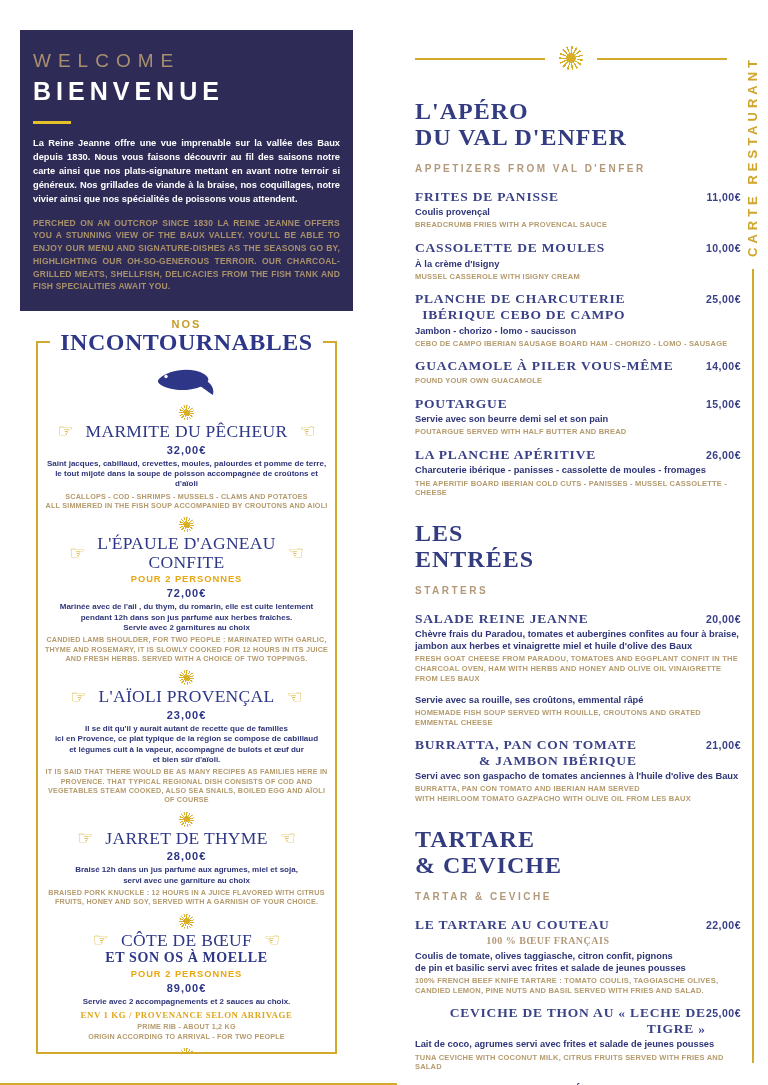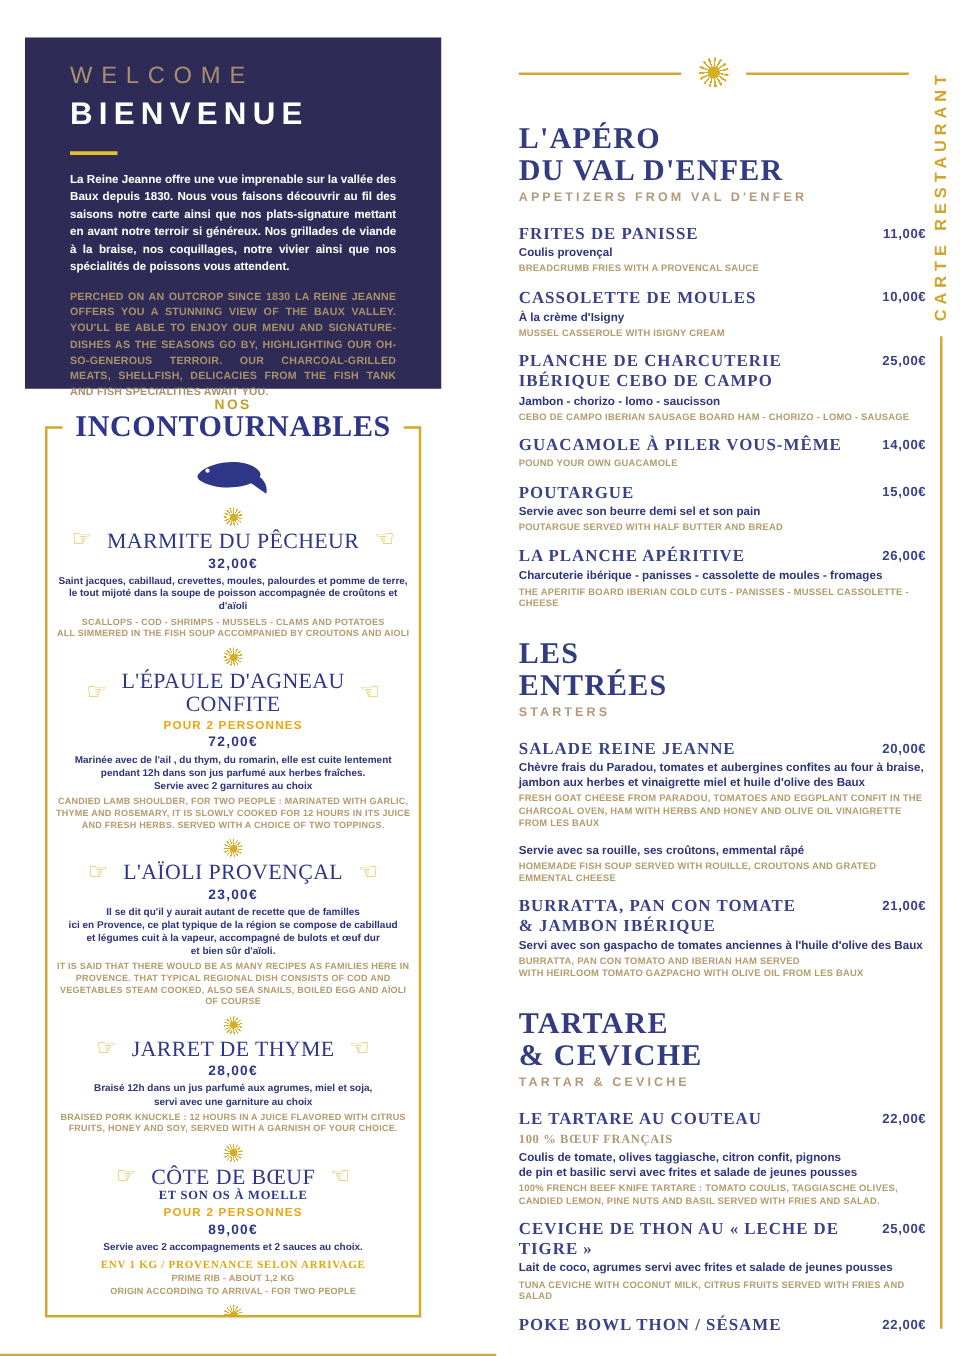--- a/index.html
+++ b/index.html
@@ -2,21 +2,21 @@
 <html><head>
 <meta charset="utf-8">
 <style>
   * { margin:0; padding:0; box-sizing:border-box; }
   html,body { background:#ffffff; }
   .page { position:relative; width:768px; height:1085px; background:#fff; overflow:hidden;
           font-family:"Liberation Sans", sans-serif; }
 
   
   .intro { position:absolute; left:20px; top:30px; width:333px; height:281px;
-           background:#2f2b57; padding:20px 36px; }
+           background:#2f2b57; padding:20px 13px; }
   .welcome   { color:#a8906f; font-size:19px; letter-spacing:7px; font-weight:400; }
   .bienvenue { color:#ffffff; font-size:25px; letter-spacing:5px; font-weight:700; margin-top:5px; }
   .gold-rule { width:38px; height:3px; background:#e3c229; margin:15px 0 13px; }
   .intro-fr  { color:#ffffff; font-size:9.3px; line-height:1.5; text-align:justify;
                font-weight:700; margin-bottom:10px; }
   .intro-en  { color:#a8916a; font-size:8.5px; line-height:1.5; text-align:justify;
                font-weight:700; letter-spacing:0.2px; }
 
   
   .signature { position:absolute; left:20px; top:318px; width:333px; }
@@ -33,44 +33,44 @@
   .sun { width:15px; height:15px; border-radius:50%; margin:0 auto 2px; position:relative;
          background:repeating-conic-gradient(#d8ae25 0deg 9deg, rgba(0,0,0,0) 9deg 24deg); }
   .sun::after { content:""; position:absolute; inset:4.5px; border-radius:50%; background:#d8ae25; }
   .sun.big { width:24px; height:24px; }
   .sun.big::after { inset:7px; }
 
   .sig-row  { display:flex; align-items:center; justify-content:center; gap:12px; }
   .hand { font-family:"DejaVu Sans", sans-serif; color:#d8ae25; font-size:18px; line-height:1; }
   .sig-name { font-family:"Liberation Serif", serif; color:#2e3787; font-size:17.5px;
               font-weight:400; line-height:1.05; white-space:pre-line; letter-spacing:0.3px; }
-  .sig-sub     { font-family:"Liberation Serif", serif; color:#2e3787; font-size:10px;
+  .sig-sub     { font-family:"Liberation Serif", serif; color:#2e3787; font-size:14px;
                  font-weight:700; letter-spacing:0.6px; margin-top:1px; }
   .sig-serving { color:#eaa60e; font-size:9.3px; font-weight:700; letter-spacing:1px; margin-top:3px; }
   .sig-price   { color:#2e3787; font-size:11px; font-weight:700; letter-spacing:1px; margin-top:3px; }
   .sig-fr   { color:#2f3579; font-size:8px; font-weight:600; line-height:1.3; margin-top:3px;
               white-space:pre-line; }
   .sig-note { font-family:"Liberation Serif", serif; color:#dfa71a; font-size:8.8px;
               font-weight:700; letter-spacing:0.6px; margin-top:3px; }
   .sig-en   { color:#b59b6d; font-size:7.2px; font-weight:700; line-height:1.3;
               letter-spacing:0.2px; margin-top:2px; white-space:pre-line; }
 
   
   .carte { position:absolute; left:415px; top:46px; width:326px; }
   .ornament { display:flex; align-items:center; gap:14px; margin:0 14px 26px 0; }
   .orn-line { flex:1; height:1.5px; background:#d2a92b; }
 
   .sec { margin-bottom:22px; }
   .sec-title { font-family:"Liberation Serif", serif; color:#333c80; font-size:24px;
                font-weight:700; line-height:1.1; letter-spacing:1px; white-space:pre-line; }
-  .sec-sub { color:#b3997a; font-size:10px; font-weight:700; letter-spacing:2.5px; margin-top:2px; }
+  .sec-sub { color:#b3997a; font-size:10px; font-weight:700; letter-spacing:2.5px; margin-top:12px; }
   .sec-items { margin-top:15px; }
 
   .m-item { margin-bottom:10px; }
-  .m-head { display:flex; justify-content:space-between; align-items:flex-start; }
+  .m-head { display:flex; justify-content:space-between; align-items:flex-start;text-align:right; }
   .m-name { font-family:"Liberation Serif", serif; color:#3a4187; font-size:13.5px;
             font-weight:700; letter-spacing:0.8px; line-height:1.15; white-space:pre-line; }
   .m-note { font-family:"Liberation Serif", serif; color:#b3997a; font-size:10px;
             font-weight:700; letter-spacing:0.5px; }
   .m-price { color:#3a4187; font-size:10.5px; font-weight:700; letter-spacing:0.5px;
              padding-top:2px; white-space:nowrap; }
   .m-fr { color:#2f3579; font-size:9.3px; font-weight:600; line-height:1.3; margin-top:2px;
           white-space:pre-line; }
   .m-en { color:#b59b6d; font-size:7.5px; font-weight:700; letter-spacing:0.2px; line-height:1.3;
           margin-top:2px; white-space:pre-line; }

